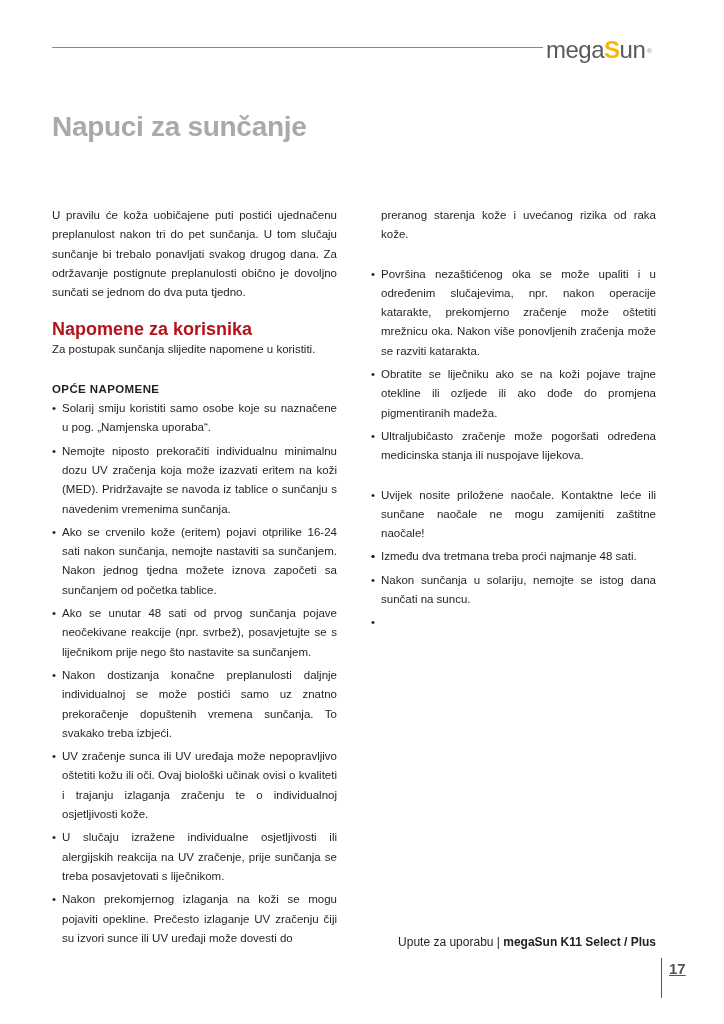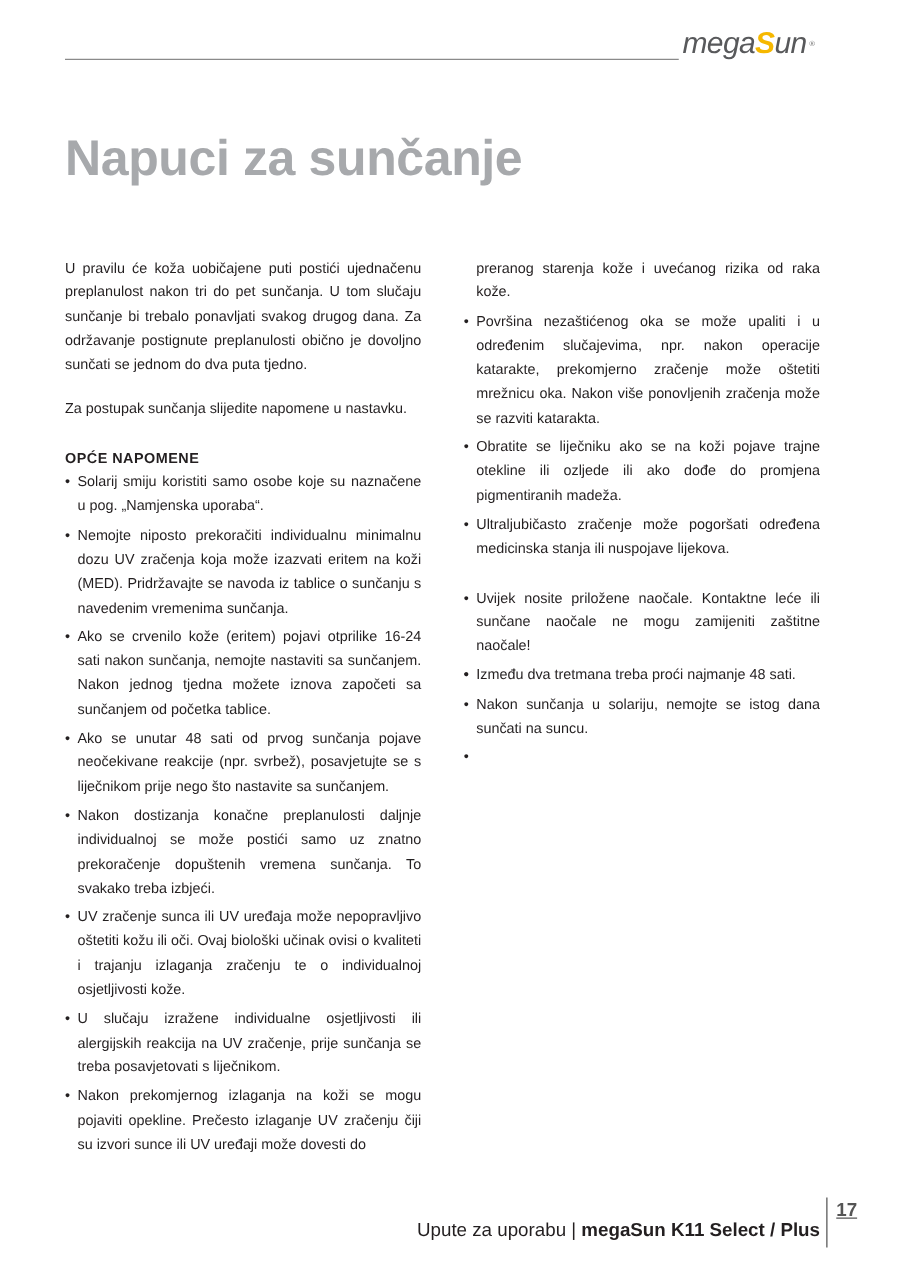--- a/index.html
+++ b/index.html
@@ -1,55 +1,56 @@
 <!DOCTYPE html>
 <html><head>
 <meta charset="utf-8">
 <style>
   html, body { margin: 0; padding: 0; background: #ffffff; }
   body { width: 724px; height: 1024px; position: relative; overflow: hidden;
          font-family: "Liberation Sans", sans-serif; color: #231f20; }
   .header-line { position: absolute; left: 52px; top: 47px; width: 491px; height: 1px; background: #8a8a8a; }
-  .logo { position: absolute; left: 546px; top: 20px; font-size: 24px; letter-spacing: -0.5px;
-          color: #58595b; font-family: "Liberation Sans", sans-serif; line-height: 30px; font-style: italic; }
+  .logo { position: absolute; left: 546px; top: 35px; font-size: 24px; letter-spacing: -0.5px;
+          color: #58595b; font-family: "Liberation Sans", sans-serif; line-height: 30px; }
   .logo .s { color: #f6b800; font-weight: bold; }
   .logo .reg { position: absolute; right: -6px; top: 1px; font-size: 6px; color: #777; }
-  .title { position: absolute; left: 52px; top: 101px; font-size: 40px; font-weight: bold;
+  .title { position: absolute; left: 52px; top: 101px; font-size: 28px; font-weight: bold;
            color: #a7a9ac; letter-spacing: -0.3px; margin: 0; line-height: 52px; }
   .col { position: absolute; top: 206px; font-size: 11.5px; line-height: 19.3px; }
   .col-left { left: 52px; width: 285px; }
   .col-right { left: 371px; width: 285px; }
   p { margin: 0; text-align: justify; }
   .intro { margin-bottom: 16px; }
   .red-heading { font-size: 18px; font-weight: bold; color: #b5121b; margin: 0; line-height: 22px; }
   .sub { margin-bottom: 20px; }
   .caps { font-size: 11.5px; font-weight: bold; letter-spacing: 0.4px; margin: 0; line-height: 19.3px; }
   ul { list-style: none; margin: 0; padding: 0; }
   li { position: relative; padding-left: 10px; text-align: justify; margin-bottom: 4px; }
   li .bullet { position: absolute; left: 0; top: 0; }
-  .cont { padding-left: 10px; margin-bottom: 4px; }
+  .cont { padding-left: 10px; margin-bottom: 20px; }
   .gap { height: 16px; }
-  .footer-text { position: absolute; right: 68px; top: 976px; font-size: 15px; color: #231f20; text-align: right; }
+  .footer-text { position: absolute; right: 68px; top: 935px; font-size: 12px; color: #231f20; text-align: right; }
   .footer-text b { font-weight: bold; }
   .footer-line { position: absolute; left: 661px; top: 958px; width: 1px; height: 40px; background: #555; }
   .page-num { position: absolute; left: 669px; top: 960px; font-size: 15px; font-weight: bold; color: #555; text-decoration: underline; }
 </style>
 </head>
 <body>
 
 <div class="header-line"></div>
 <div class="logo">
   <span>mega</span><span class="s">S</span><span>un</span><span class="reg">®</span>
 </div>
 
 <h1 class="title">Napuci za sunčanje</h1>
 
 <div class="col col-left">
   <p class="intro">U pravilu će koža uobičajene puti postići ujednačenu preplanulost nakon tri do pet sunčanja. U tom slučaju sunčanje bi trebalo ponavljati svakog drugog dana. Za održavanje postignute preplanulosti obično je dovoljno sunčati se jednom do dva puta tjedno.</p>
-  <p class="sub">Za postupak sunčanja slijedite napomene u nastavku.</p>
+  <h2 class="red-heading">Napomene za korisnika</h2>
+  <p class="sub">Za postupak sunčanja slijedite napomene u koristiti.</p>
   <h3 class="caps">OPĆE NAPOMENE</h3>
   <ul>
     <li><span class="bullet">•</span><span>Solarij smiju koristiti samo osobe koje su naznačene u pog. „Namjenska uporaba“.</span></li>
     <li><span class="bullet">•</span><span>Nemojte niposto prekoračiti individualnu minimalnu dozu UV zračenja koja može izazvati eritem na koži (MED). Pridržavajte se navoda iz tablice o sunčanju s navedenim vremenima sunčanja.</span></li>
     <li><span class="bullet">•</span><span>Ako se crvenilo kože (eritem) pojavi otprilike 16-24 sati nakon sunčanja, nemojte nastaviti sa sunčanjem. Nakon jednog tjedna možete iznova započeti sa sunčanjem od početka tablice.</span></li>
     <li><span class="bullet">•</span><span>Ako se unutar 48 sati od prvog sunčanja pojave neočekivane reakcije (npr. svrbež), posavjetujte se s liječnikom prije nego što nastavite sa sunčanjem.</span></li>
     <li><span class="bullet">•</span><span>Nakon dostizanja konačne preplanulosti daljnje individualnoj se može postići samo uz znatno prekoračenje dopuštenih vremena sunčanja. To svakako treba izbjeći.</span></li>
     <li><span class="bullet">•</span><span>UV zračenje sunca ili UV uređaja može nepopravljivo oštetiti kožu ili oči. Ovaj biološki učinak ovisi o kvaliteti i trajanju izlaganja zračenju te o individualnoj osjetljivosti kože.</span></li>
     <li><span class="bullet">•</span><span>U slučaju izražene individualne osjetljivosti ili alergijskih reakcija na UV zračenje, prije sunčanja se treba posavjetovati s liječnikom.</span></li>
     <li><span class="bullet">•</span><span>Nakon prekomjernog izlaganja na koži se mogu pojaviti opekline. Prečesto izlaganje UV zračenju čiji su izvori sunce ili UV uređaji može dovesti do</span></li>

